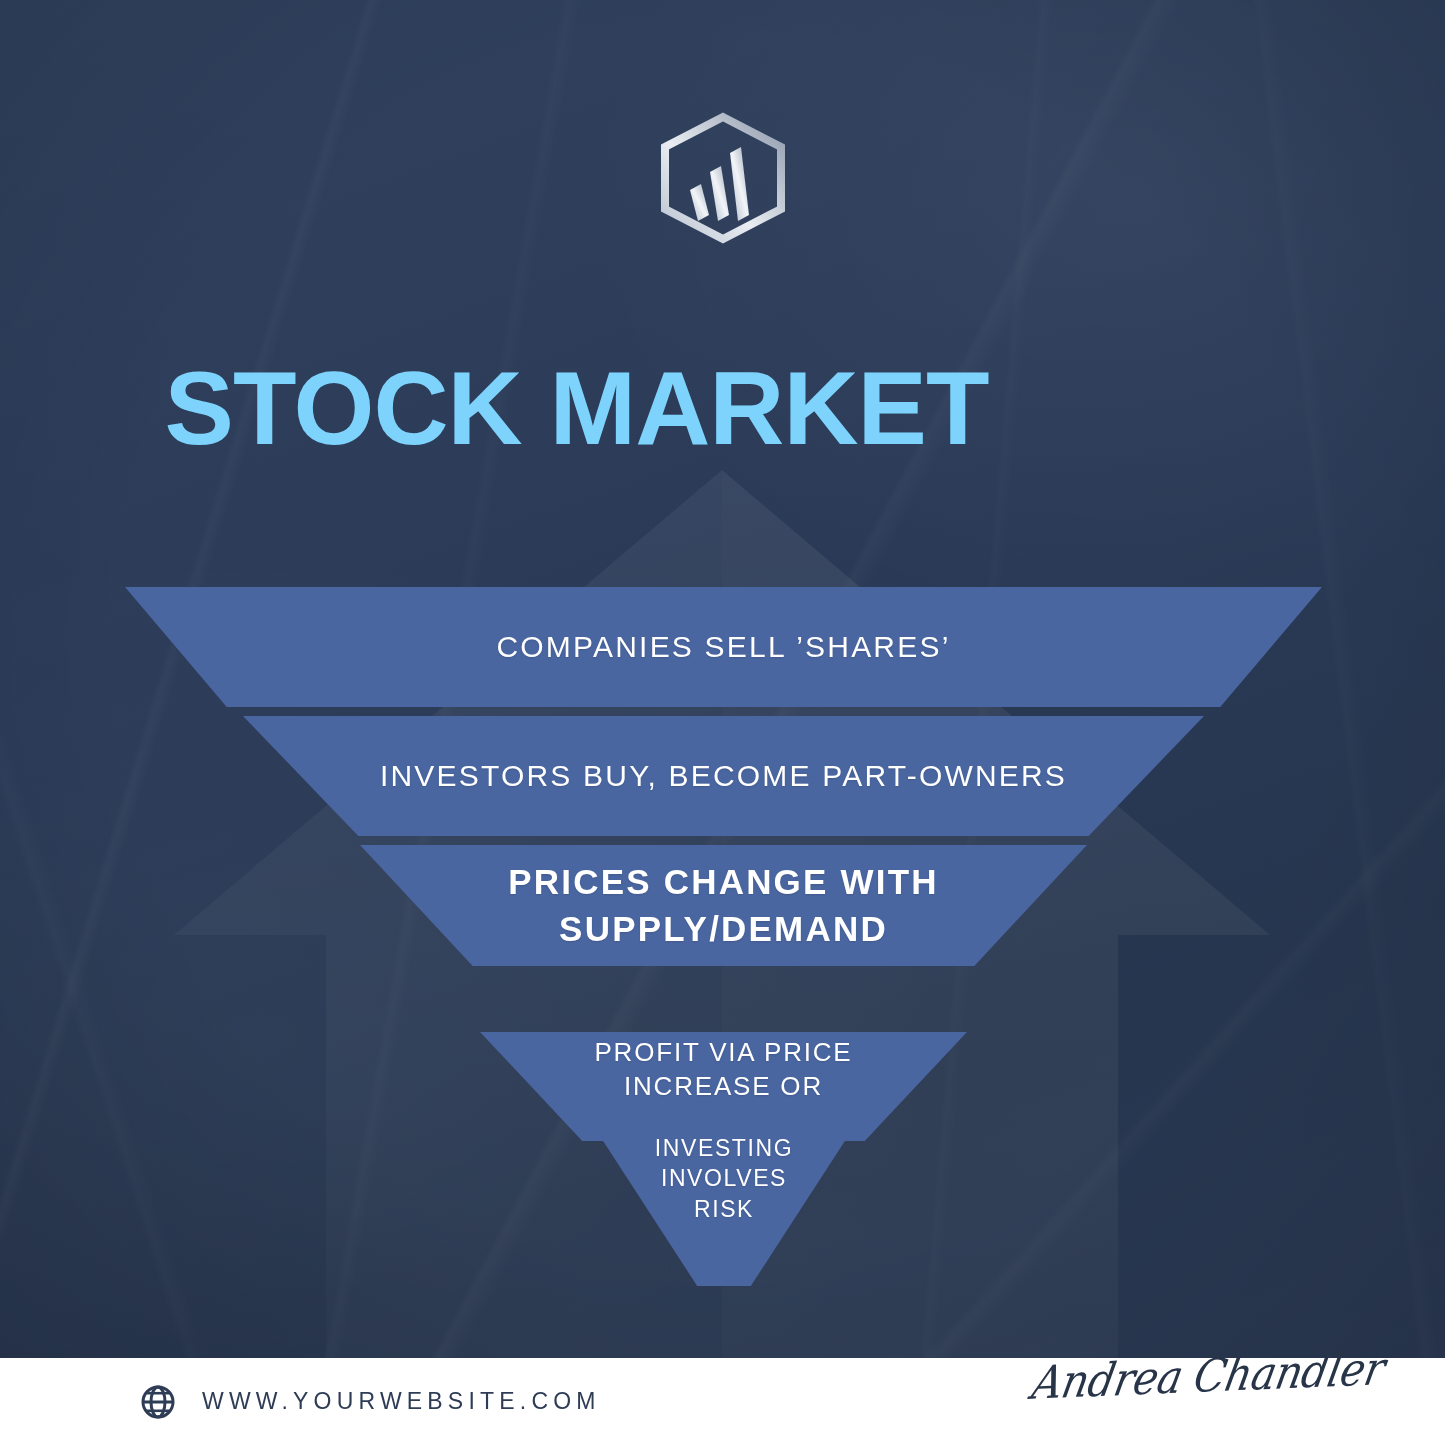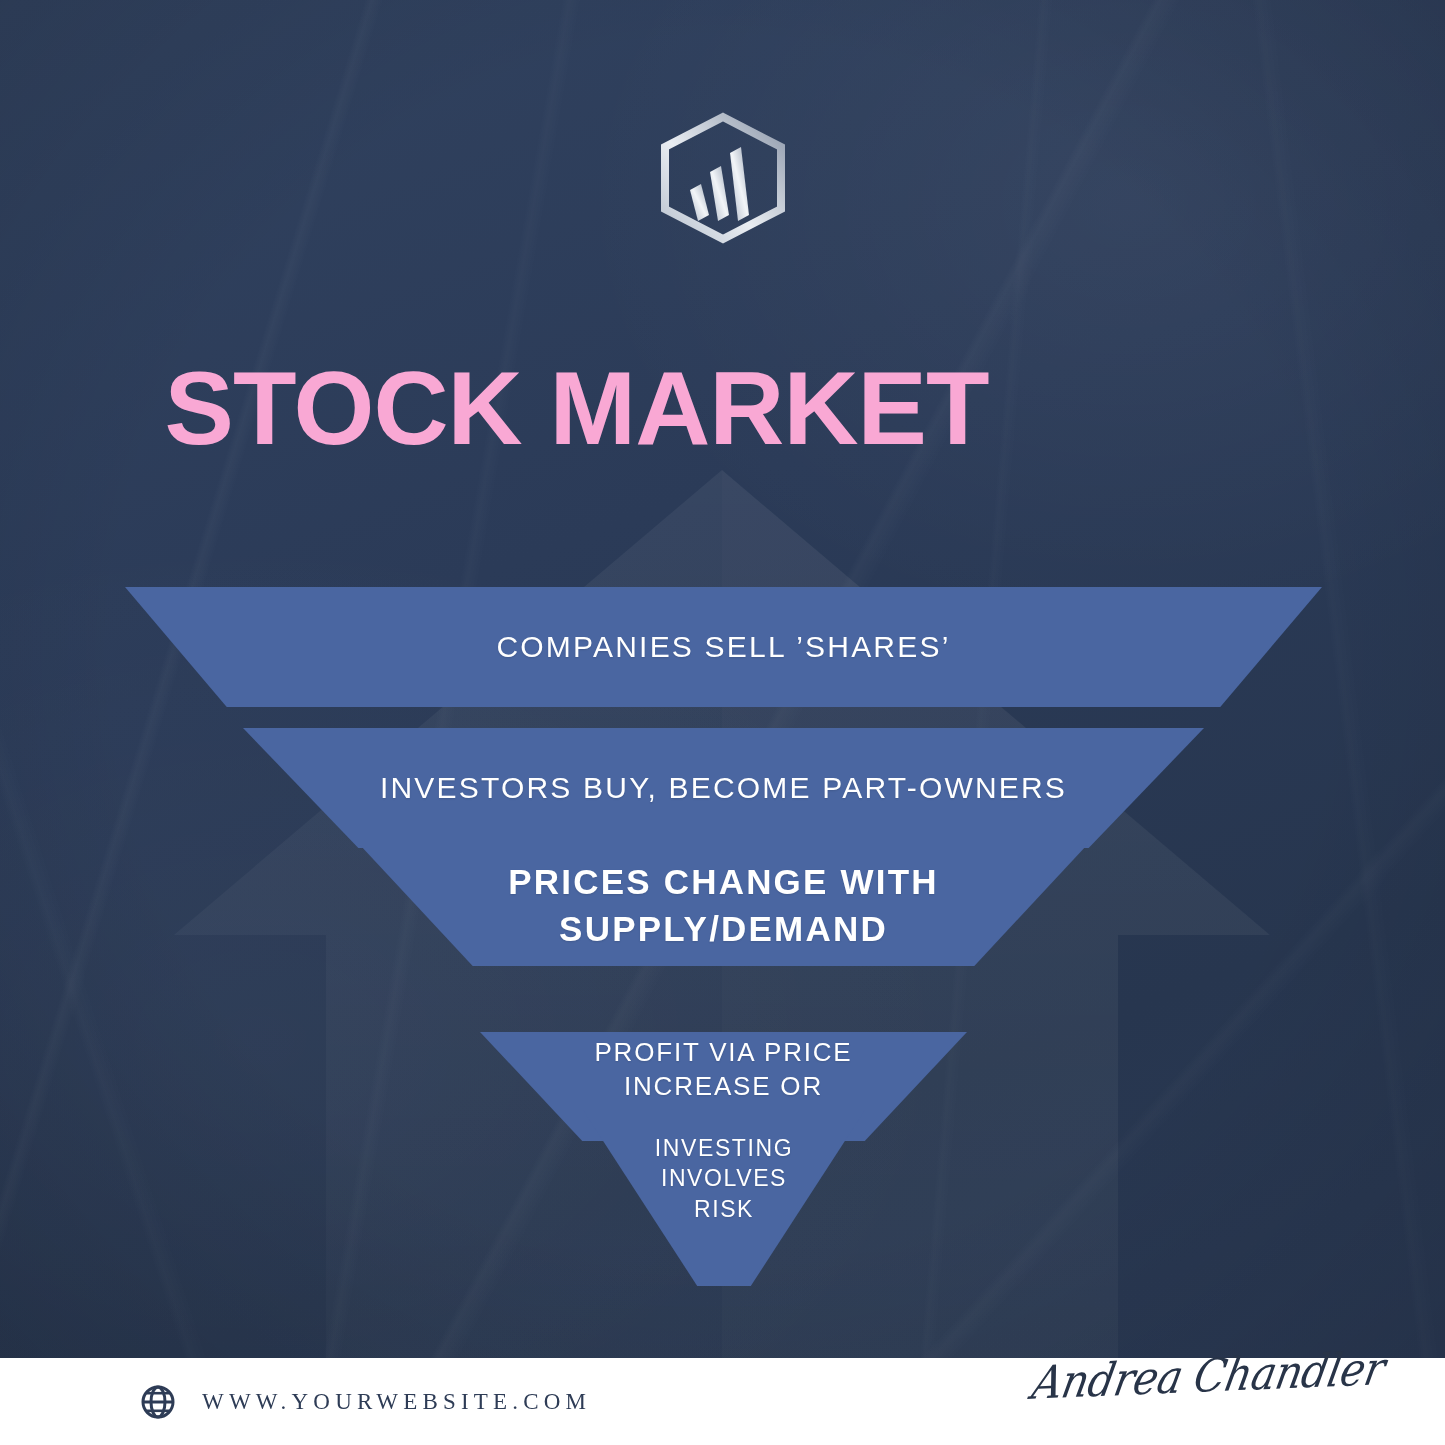--- a/index.html
+++ b/index.html
@@ -62,21 +62,21 @@
     height: 132px;
   }
 
   
   .title {
     position: absolute;
     left: 0;
     top: 283px;
     width: 1153px;
     text-align: center;
-    color: #f9a8d4;
+    color: #7dd3fc;
     font-family: "Liberation Sans", sans-serif;
     font-weight: 700;
     font-size: 104px;
     line-height: 1.06;
     letter-spacing: -1px;
     text-transform: uppercase;
   }
   .title .ln { display: block; }
 
   
@@ -134,21 +134,21 @@
   }
   .footer-left {
     display: flex;
     align-items: center;
     gap: 26px;
     margin-left: 140px;
   }
   .globe-icon { width: 36px; height: 36px; display: block; }
   .site-url {
     color: #2e3c56;
-    font-family: Liberation Serif, serif;
+    font-family: Liberation Sans, sans-serif;
     font-size: 23px;
     letter-spacing: 5.2px;
     text-transform: uppercase;
     white-space: nowrap;
   }
   .signature {
     position: absolute;
     right: 120px;
     top: 50%;
     transform: translateY(-52%);
@@ -214,21 +214,21 @@
     <span class="ln">STOCK MARKET</span>
   </h1>
 
   <div class="funnel">
 
     <div class="funnel-layer L1" style="left:125px; top:587px; width:1197px; height:120px;">
       <div class="funnel-shape"></div>
       <div class="funnel-text">COMPANIES SELL ’SHARES’</div>
     </div>
 
-    <div class="funnel-layer L2" style="left:243px; top:716px; width:961px; height:120px;margin-top:12px;">
+    <div class="funnel-layer L2" style="left:243px; top:716px; width:961px; height:120px;">
       <div class="funnel-shape"></div>
       <div class="funnel-text">INVESTORS BUY, BECOME PART-OWNERS</div>
     </div>
 
     <div class="funnel-layer L3" style="left:360px; top:845px; width:727px; height:121px;">
       <div class="funnel-shape"></div>
       <div class="funnel-text">PRICES CHANGE WITH
 SUPPLY/DEMAND</div>
     </div>
 

